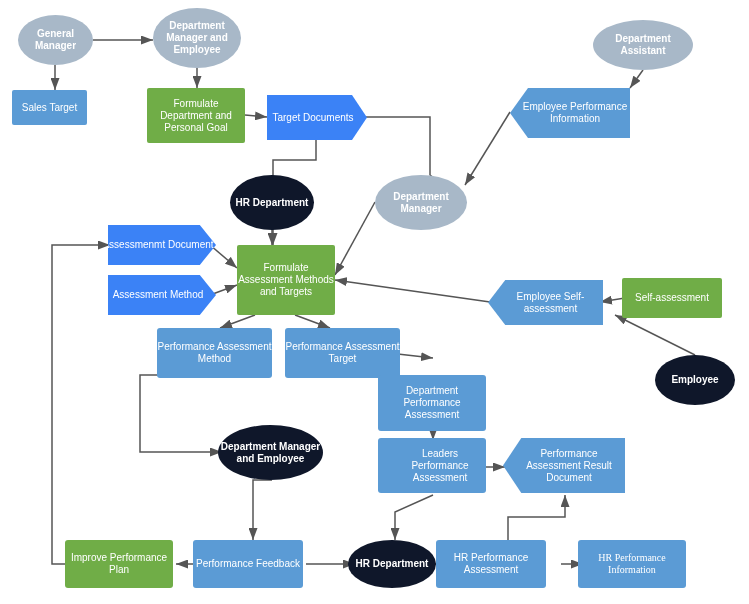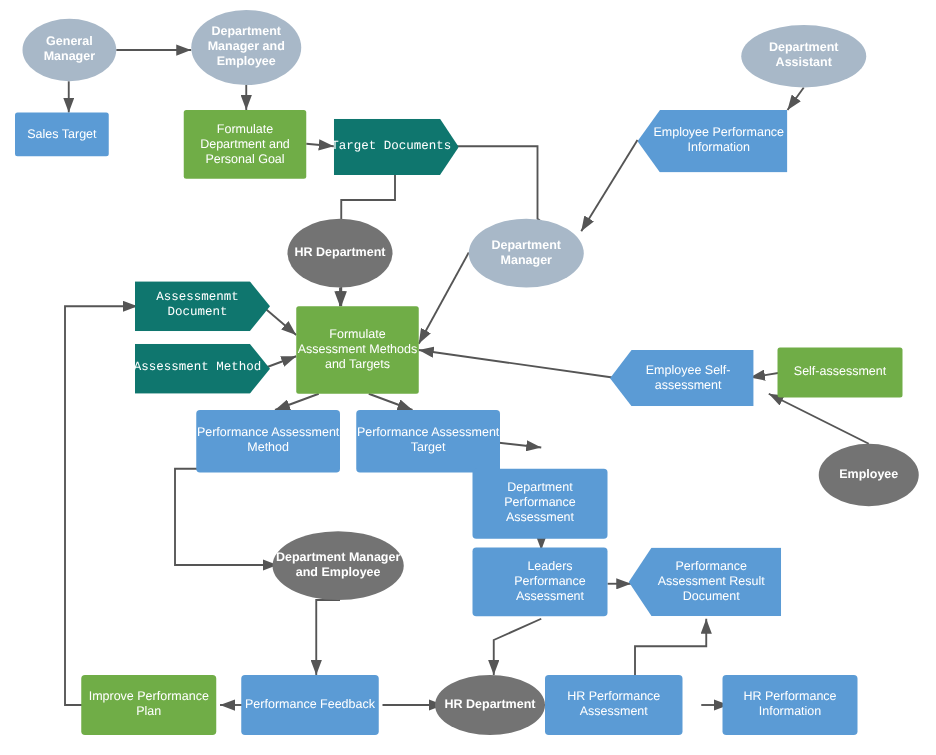--- a/index.html
+++ b/index.html
@@ -36,40 +36,39 @@
     }
     
     .ellipse {
       border-radius: 50%;
       background: #a8b8c8;
       color: #fff;
       font-weight: bold;
     }
     .ellipse-dark {
       border-radius: 50%;
-      background: #737373;
+      background: #0f172a;
       color: #fff;
       font-weight: bold;
     }
     .rect-blue {
       background: #5b9bd5;
       color: #fff;
       border-radius: 2px;
     }
     .rect-green {
       background: #70ad47;
       color: #fff;
       border-radius: 2px;
     }
     
     .penta-right {
-      background: #0f766e;
+      background: #3b82f6;
       color: #fff;
       clip-path: polygon(0 0, 85% 0, 100% 50%, 85% 100%, 0 100%);
-      font-family: Liberation Mono, monospace;
     }
     .penta-left {
       background: #5b9bd5;
       color: #fff;
       clip-path: polygon(15% 0, 100% 0, 100% 100%, 15% 100%, 0 50%);
     }
   </style>
 </head>
 <body>
 
@@ -234,17 +233,17 @@
   </div>
 
   <div class="node ellipse-dark" style="left:348px;top:540px;width:88px;height:48px;font-size:10px;">
     <span>HR Department</span>
   </div>
 
   <div class="node rect-blue" style="left:436px;top:540px;width:110px;height:48px;font-size:10px;border-radius:3px;">
     <span>HR Performance Assessment</span>
   </div>
 
-  <div class="node rect-blue" style="left:578px;top:540px;width:108px;height:48px;font-size:10px;border-radius:3px;">
+  <div class="node rect-blue" style="left:578px;top:540px;width:108px;height:48px;font-size:10px;border-radius:3px;font-family:Liberation Serif, serif;">
     <span>HR Performance Information</span>
   </div>
 
 </div>
 
 </body></html>

